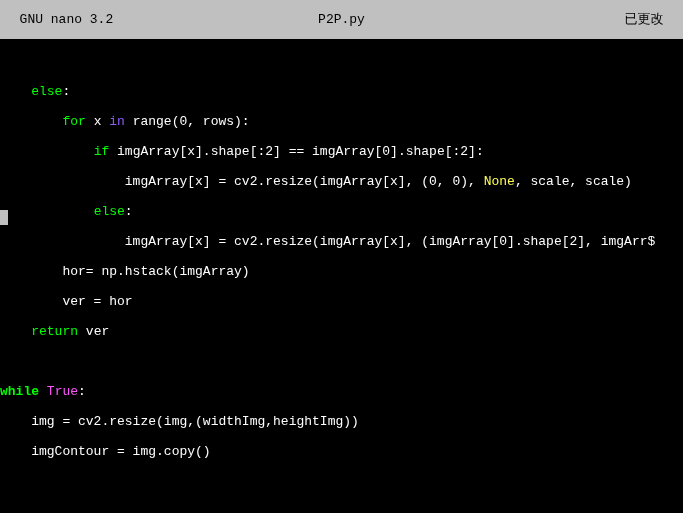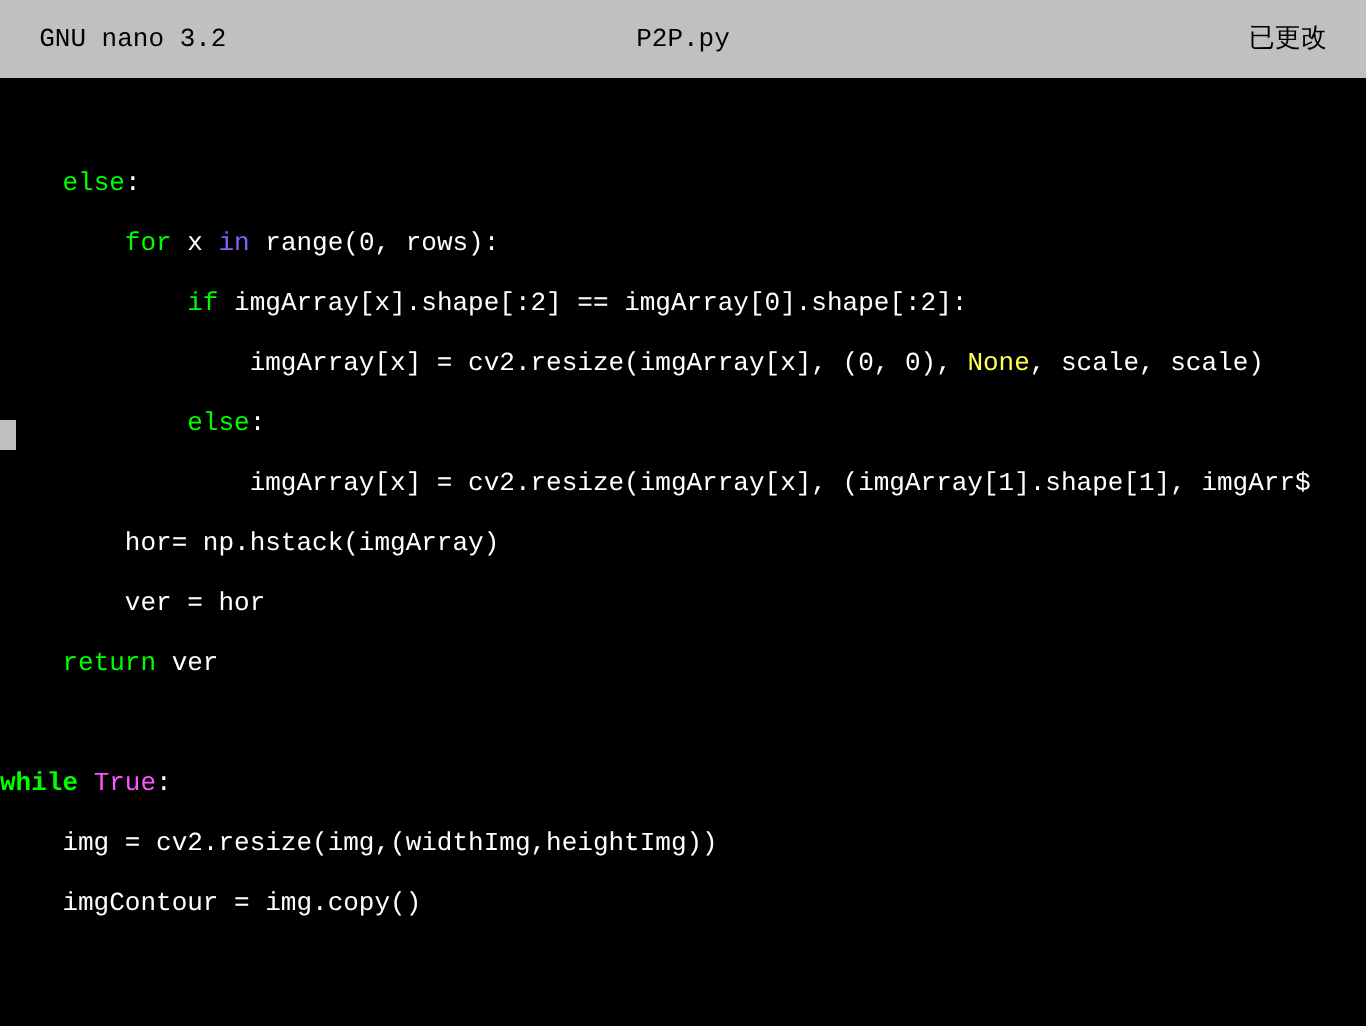--- a/index.html
+++ b/index.html
@@ -61,21 +61,21 @@
   <span class="right">已更改  </span>
 </div>
 
 <div class="editor">
 <div class="line"></div>
 <div class="line"><span>    </span><span class="kw-green">else</span><span>:</span></div>
 <div class="line"><span>        </span><span class="kw-green">for</span><span> x </span><span class="kw-blue">in</span><span> range(0, rows):</span></div>
 <div class="line"><span>            </span><span class="kw-green">if</span><span> imgArray[x].shape[:2] == imgArray[0].shape[:2]:</span></div>
 <div class="line"><span>                imgArray[x] = cv2.resize(imgArray[x], (0, 0), </span><span class="kw-yellow">None</span><span>, scale, scale)</span></div>
 <div class="line"><span>            </span><span class="kw-green">else</span><span>:</span></div>
-<div class="line"><span>                imgArray[x] = cv2.resize(imgArray[x], (imgArray[1].shape[1], imgArr$</span></div>
+<div class="line"><span>                imgArray[x] = cv2.resize(imgArray[x], (imgArray[0].shape[2], imgArr$</span></div>
 <div class="line"><span>        hor= np.hstack(imgArray)</span></div>
 <div class="line"><span>        ver = hor</span></div>
 <div class="line"><span>    </span><span class="kw-green">return</span><span> ver</span></div>
 <div class="line"><span></span></div>
 <div class="line"><span class="kw-greenb">while</span><span> </span><span class="kw-magenta">True</span><span>:</span></div>
 <div class="line"><span>    img = cv2.resize(img,(widthImg,heightImg))</span></div>
 <div class="line"><span>    imgContour = img.copy()</span></div>
 
 
 

